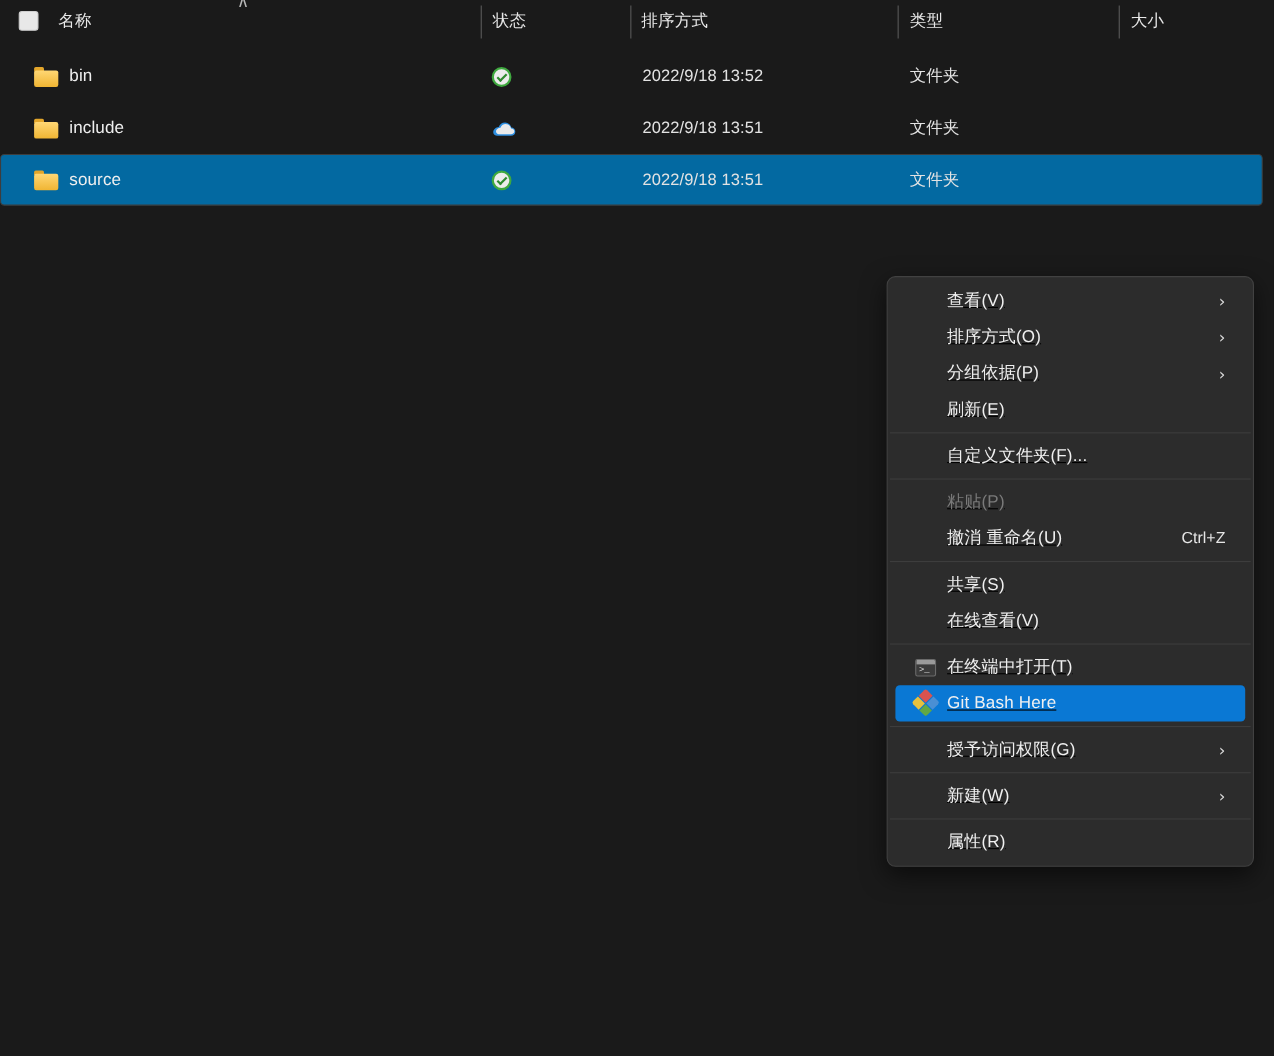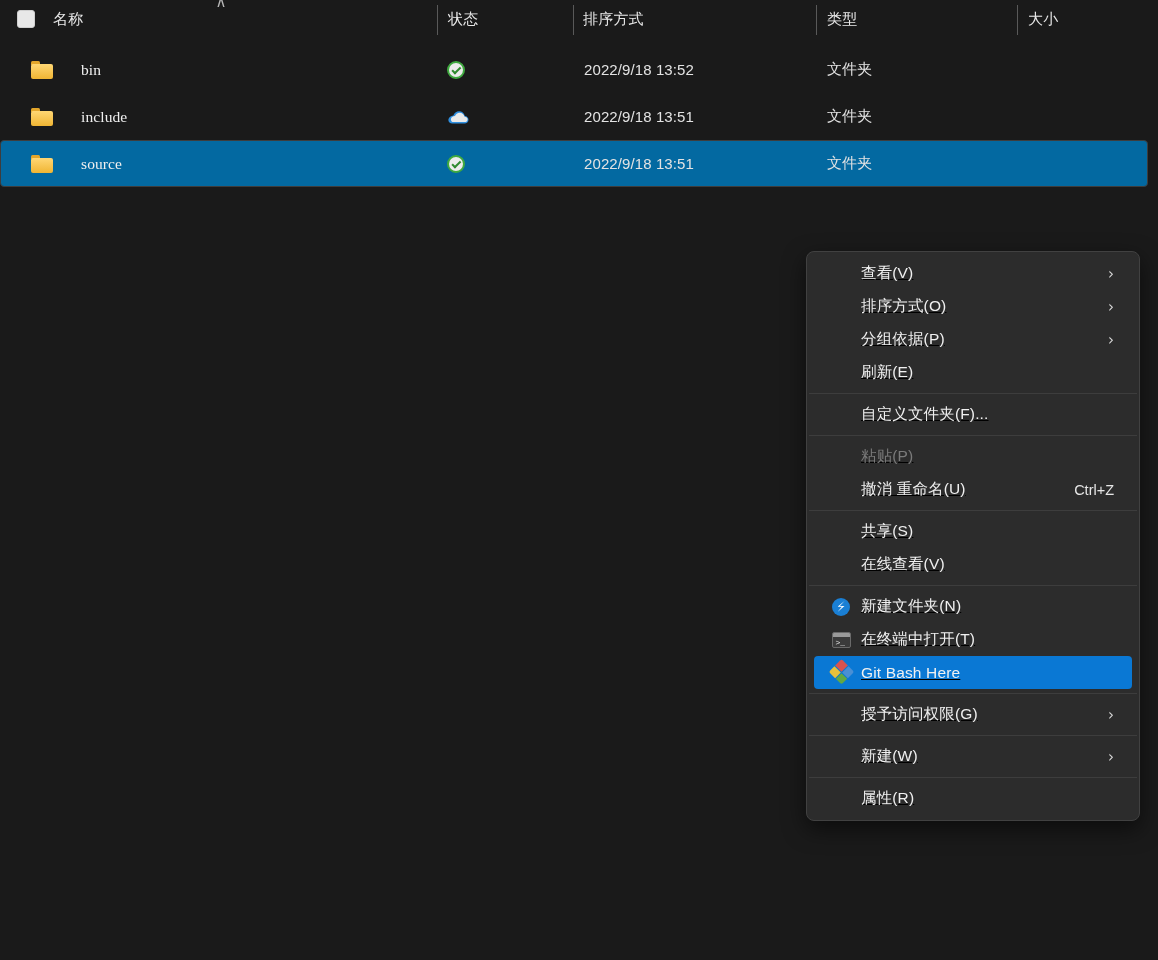--- a/index.html
+++ b/index.html
@@ -25,21 +25,21 @@
   .fl-rows { position: absolute; left: 0; top: 46px; width: 1158px; }
   .fl-row { position: relative; height: 47px; width: 1148px; display: flex; align-items: center;
             border: 1px solid transparent; border-radius: 4px; }
   .fl-row.selected { border-color: #3d3d3d; background: #0369a1; }
   .cell { position: absolute; display: flex; align-items: center; height: 100%; }
   .c-name { left: 30px; }
   .c-status { left: 446px; }
   .c-date { left: 583px; }
   .c-type { left: 826px; }
   .c-size { left: 1028px; }
-  .fname { color: #efefef; font-size: 15.5px; margin-left: 28px; letter-spacing: .1px; font-family: Liberation Serif, serif; }
+  .fname { color: #efefef; font-size: 15.5px; margin-left: 10px; letter-spacing: .1px; }
   .fmeta { color: #e3e3e3; font-size: 15px; letter-spacing: .1px; }
 
   
   .folder-ico { position: relative; width: 22px; height: 18px; flex: none; }
   .folder-ico .tab { position: absolute; left: 0; top: 0; width: 9px; height: 4px;
                      background: #e3a62b; border-radius: 1.5px 1.5px 0 0; }
   .folder-ico .body { position: absolute; left: 0; top: 3px; width: 22px; height: 15px;
                       background: linear-gradient(180deg,#ffd濃 0%,#f6c councilor 100%); border-radius: 2px; }
   .folder-ico .body { background: linear-gradient(180deg,#ffd774 0%,#f0b533 100%); }
 
@@ -218,26 +218,20 @@
       <div class="ctx-sep"></div>
       <div class="ctx-item">
         <span class="ctx-label">共享(S)</span>
       </div>
       <div class="ctx-item">
         <span class="ctx-label">在线查看(V)</span>
       </div>
       <div class="ctx-sep"></div>
       <div class="ctx-item">
         <span class="ctx-ico">
-          <span class="ico-newfolder"></span>
-        </span>
-        <span class="ctx-label">新建文件夹(N)</span>
-      </div>
-      <div class="ctx-item">
-        <span class="ctx-ico">
           <span class="ico-terminal">
             <span class="bar"></span>
             <span class="prompt">&gt;_</span>
           </span>
         </span>
         <span class="ctx-label">在终端中打开(T)</span>
       </div>
       <div class="ctx-item highlighted">
         <span class="ctx-ico">
           <span class="ico-git">

